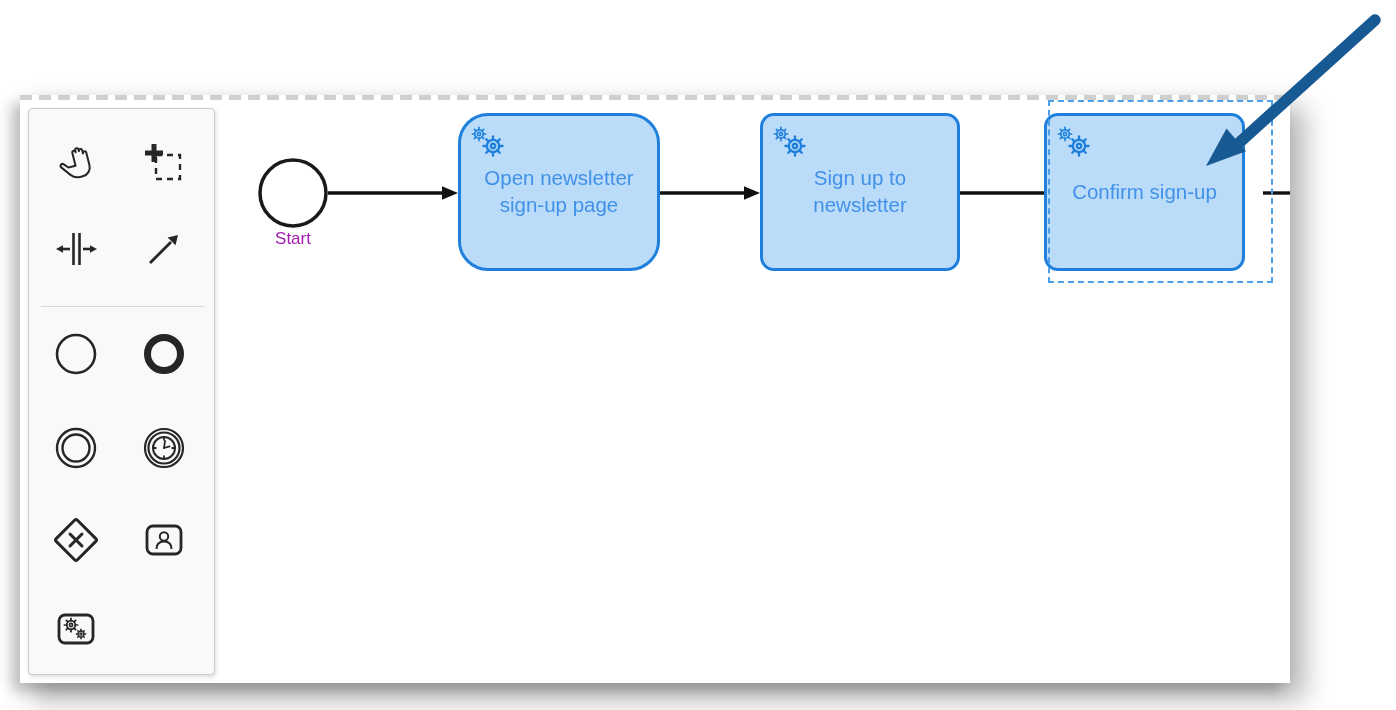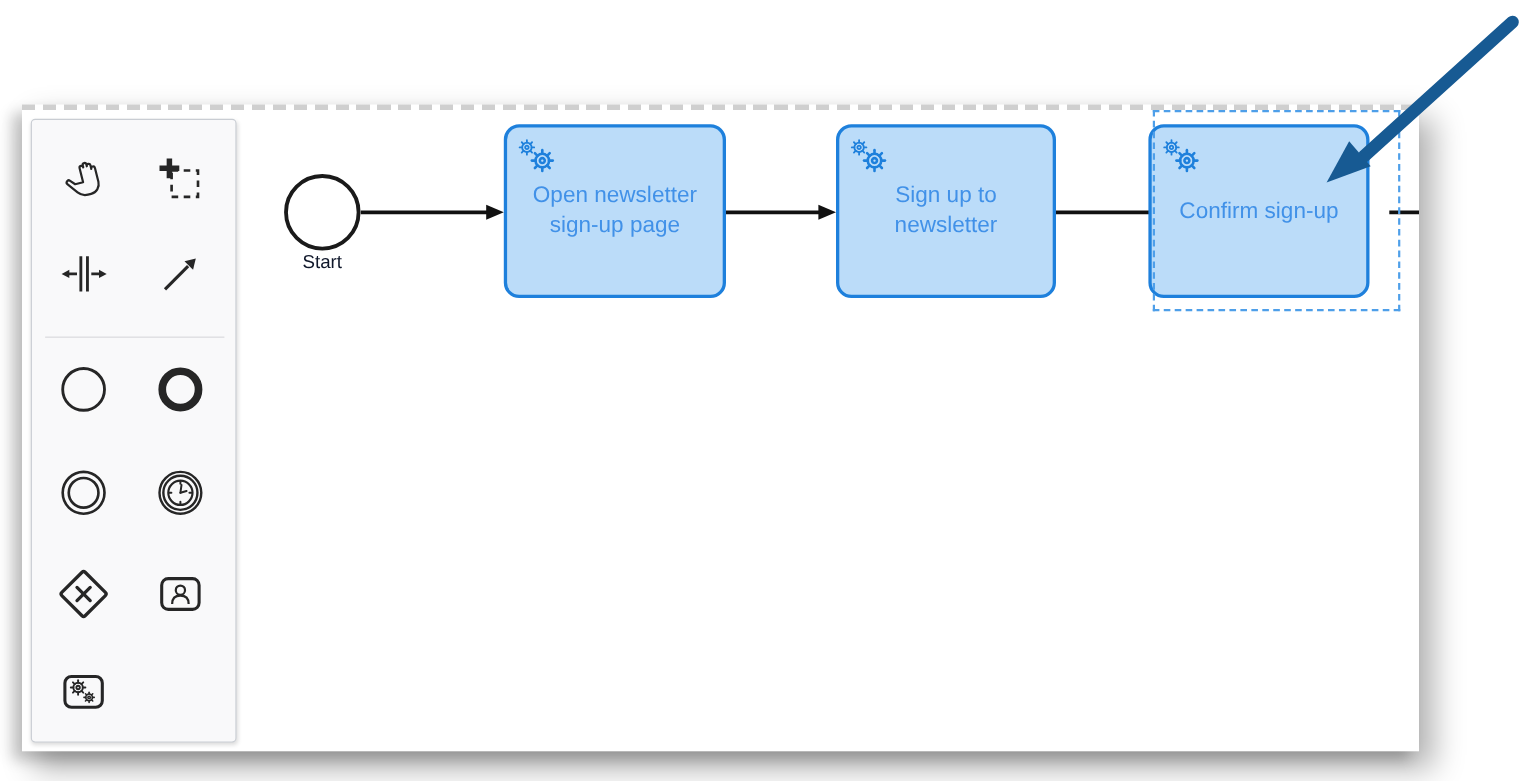--- a/index.html
+++ b/index.html
@@ -27,29 +27,29 @@
   .palette .p-icon { position:absolute; width:48px; height:48px; cursor:pointer; }
   .palette .col1 { left:23px; } .palette .col2 { left:111px; }
   .palette hr { position:absolute; left:12px; top:197px; width:163px; border:none;
                 border-top:1px solid #d7d7da; }
   .pal-stroke { stroke:#262626; fill:none; }
 
   
   .flows { position:absolute; left:0; top:0; width:1270px; height:588px; }
   .start-event { position:absolute; left:236px; top:61px; width:74px; height:74px; }
   .start-label { position:absolute; left:223px; top:134px; width:100px; text-align:center;
-                 font-size:17px; color:#0f172a; }
+                 font-size:17px; color:#a21caf; }
   .task {
     position:absolute; top:18px; height:158px;
     background:#bbdcf9; border:3px solid #1e80dc; border-radius:14px;
     display:flex; align-items:center; justify-content:center;
     color:#4191e8; font-size:20.5px; line-height:1.3; text-align:center;
     white-space:pre-line; cursor:pointer;
   }
-  .task-1 { left:438px; width:202px; }
+  .task-1 { left:438px; width:202px;border-radius:30px; }
   .task-2 { left:740px; width:200px; }
   .task-3 { left:1024px; width:201px; }
   .task .marker { position:absolute; left:5px; top:4px; }
   .selection-box {
     position:absolute; left:1028px; top:5px; width:225px; height:183px;
     border:2.5px dashed #4e9fe9; pointer-events:none;
   }
 
   
   .annotation-arrow { position:absolute; left:1130px; top:0; width:266px; height:220px;

